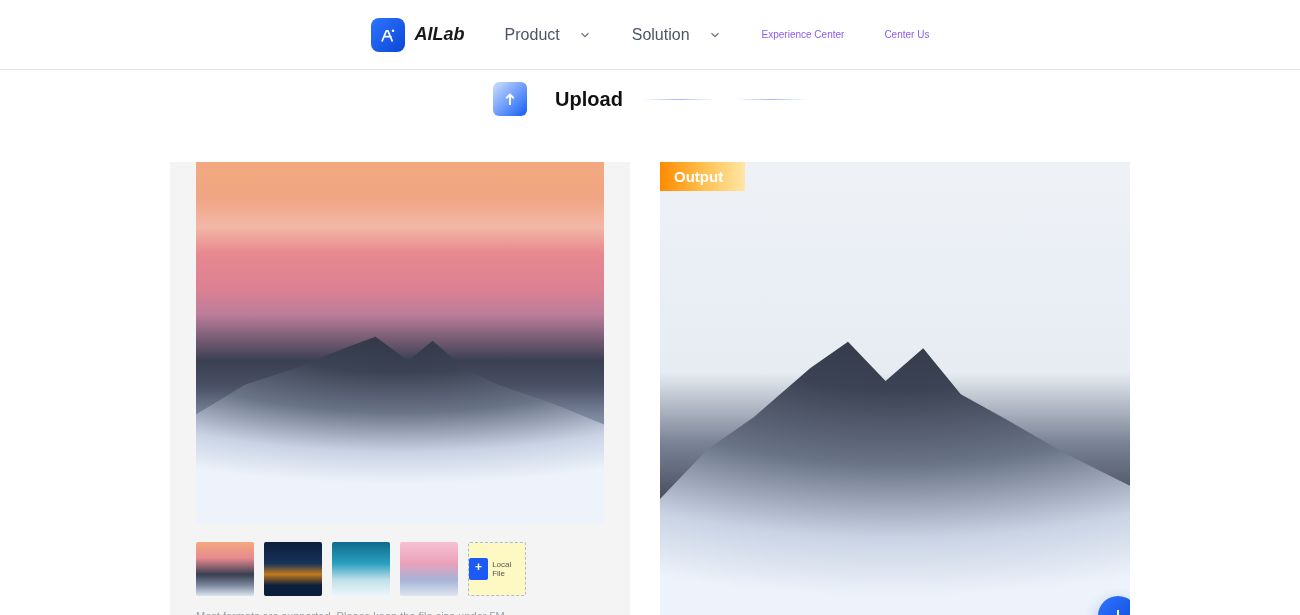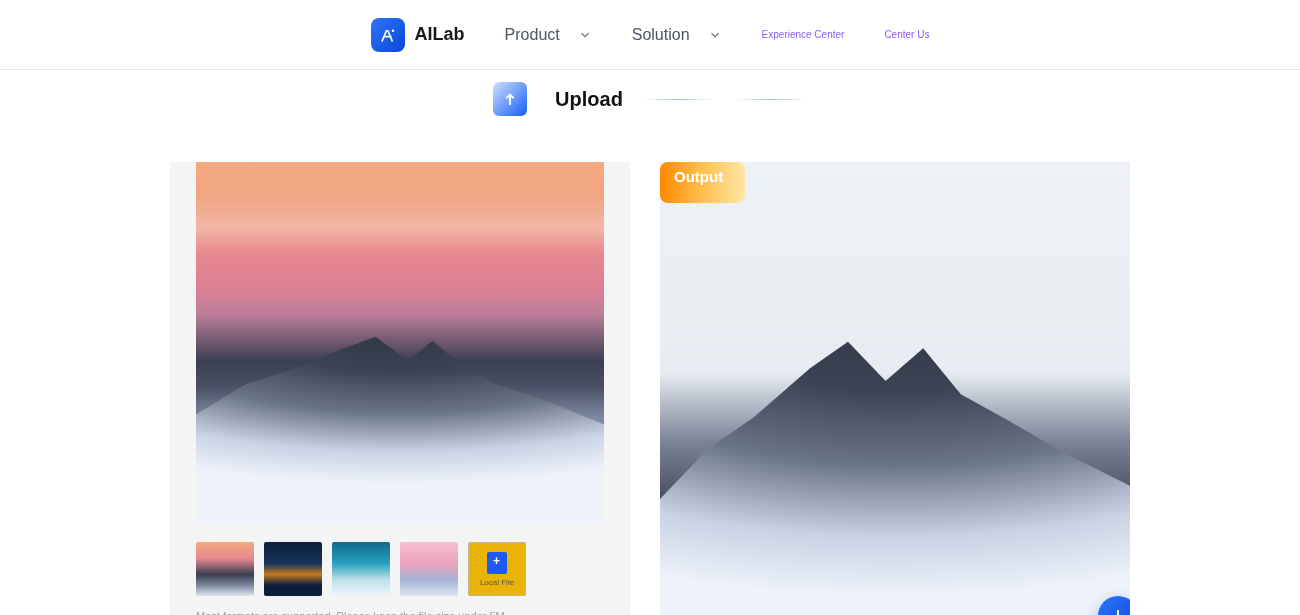--- a/index.html
+++ b/index.html
@@ -3,21 +3,21 @@
 <meta charset="utf-8">
 <style>
   * { margin: 0; padding: 0; box-sizing: border-box; }
   body { font-family: -apple-system, BlinkMacSystemFont, "Segoe UI", Arial, sans-serif; background: #fff; width: 1300px; height: 615px; overflow: hidden; }
 
   
   .navbar { height: 70px; border-bottom: 1px solid #e5e5e5; display: flex; align-items: center; justify-content: center; gap: 40px; }
   .brand { display: flex; align-items: center; gap: 10px; }
   .brand-logo { width: 34px; height: 34px; border-radius: 8px; background: linear-gradient(135deg,#2e74ff,#0a47d6); display: flex; align-items: center; justify-content: center; color: #fff; font-weight: 700; font-size: 16px; }
   .brand-logo svg { width: 20px; height: 20px; display:block; }
-  .brand-name { font-weight: 700; font-size: 18px; color: #18181b; }
+  .brand-name { font-weight: 700; font-size: 18px; color: #18181b; font-style: italic; }
   .nav-item { display: flex; align-items: center; gap: 18px; color: #4b5563; font-size: 16px; cursor: pointer; }
   .chevron-down { width: 14px; height: 14px; display: inline-block; }
   .chevron-down svg { display:block; }
   .nav-link { color: #8b5cf6; font-size: 10px; cursor: pointer; }
 
   
   .steps { display: flex; align-items: center; justify-content: center; gap: 20px; margin-top: 12px; }
   .step { display: flex; align-items: center; gap: 28px; }
   .step-icon { width: 34px; height: 34px; border-radius: 6px; background: linear-gradient(135deg,#cfe0ff,#135df5); display: flex; align-items: center; justify-content: center; color: #fff; font-weight: 700; font-size: 14px; }
   .step-icon svg { width: 18px; height: 18px; display:block; }
@@ -39,32 +39,32 @@
   .preview-main::after { content:""; position:absolute; left:0; right:0; bottom:0; height:55%;
       background: radial-gradient(120% 80% at 50% 0%, #2e3443 0%, #3c4354 30%, #6a7487 55%, #c9d3e4 80%, #eef3fb 100%);
       clip-path: polygon(0 45%, 12% 30%, 24% 22%, 36% 12%, 44% 6%, 52% 18%, 58% 8%, 66% 22%, 74% 30%, 88% 40%, 100% 50%, 100% 100%, 0 100%); }
 
   .output-view { width: 470px; height: 468px; position: relative; background:
       linear-gradient(to bottom, #eef2f7 0%, #e7ecf2 45%, #7a8396 60%, #3c4253 75%, #535c70 85%, #c8d2e3 100%); overflow:hidden; }
   .output-view::after { content:""; position:absolute; left:0; right:0; bottom:0; height:70%;
       background: radial-gradient(140% 90% at 50% 0%, #2e3443 0%, #3c4354 30%, #6a7487 55%, #c9d3e4 80%, #eef3fb 100%);
       clip-path: polygon(0 60%, 10% 45%, 20% 35%, 32% 20%, 40% 12%, 48% 24%, 56% 14%, 64% 28%, 74% 36%, 86% 46%, 100% 56%, 100% 100%, 0 100%);
       filter: blur(0.5px); }
-  .output-badge { position: absolute; top: 0; left: 0; padding: 6px 22px 18px 14px; color: #fff; font-weight: 600; font-size: 15px;
-      background: linear-gradient(to right,#ff8a00,#ffc04d,#ffe6a6); z-index: 2; border-radius: 8px; }
+  .output-badge { position: absolute; top: 0; left: 0; padding: 6px 22px 6px 14px; color: #fff; font-weight: 600; font-size: 15px;
+      background: linear-gradient(to right,#ff8a00,#ffc04d,#ffe6a6); z-index: 2; }
 
   
   .thumbs { display: flex; gap: 10px; margin-top: 18px; }
   .thumb { width: 58px; height: 54px; border: none; border-radius: 2px; cursor: pointer; background-size: cover; background-position: center; }
   .thumb.t1 { background: linear-gradient(to bottom,#f3a97f 0%, #e8898f 30%, #3a3f51 60%, #7a869c 80%, #dde5f0 100%); }
   .thumb.t2 { background: linear-gradient(to bottom,#0b1e3b 0%, #17335a 40%, #c27a1e 60%, #0b1e3b 80%); }
   .thumb.t3 { background: linear-gradient(to bottom,#0f6a8c 0%, #2aa0bf 40%, #bfe0e8 70%, #eef6fb 100%); }
   .thumb.t4 { background: linear-gradient(to bottom,#f6c1d2 0%, #eaa1b9 40%, #a5b3d6 70%, #dde5f0 100%); }
-  .thumb.local { display:flex; flex-direction:column; align-items:center; justify-content:center; gap:4px;
-      background:#eab308; border:1.5px dashed #a7b9e6; color:#555; }
+  .thumb.local { display:flex; flex-direction:row; align-items:center; justify-content:center; gap:4px;
+      background:#fef9c3; border:1.5px dashed #a7b9e6; color:#555; }
   .thumb.local .file-glyph { width: 20px; height: 22px; background:#1d5af3; border-radius:2px; position:relative; }
   .thumb.local .file-glyph::before { content:"+"; position:absolute; left:6px; top:2px; color:#fff; font-size:12px; font-weight:700; }
   .thumb.local .lbl { font-size: 8px; color:#555; }
 
   .hint { font-size: 11px; color:#9aa0a6; margin-top: 14px; }
 
   
   .dl-fab { position: absolute; right: -8px; bottom: -6px; width: 40px; height: 40px; border-radius: 50%;
       background: linear-gradient(135deg,#2e74ff,#0a47d6); box-shadow: 0 6px 16px rgba(32,99,255,.4);
       display:flex; align-items:center; justify-content:center; cursor:pointer; z-index:3; }

